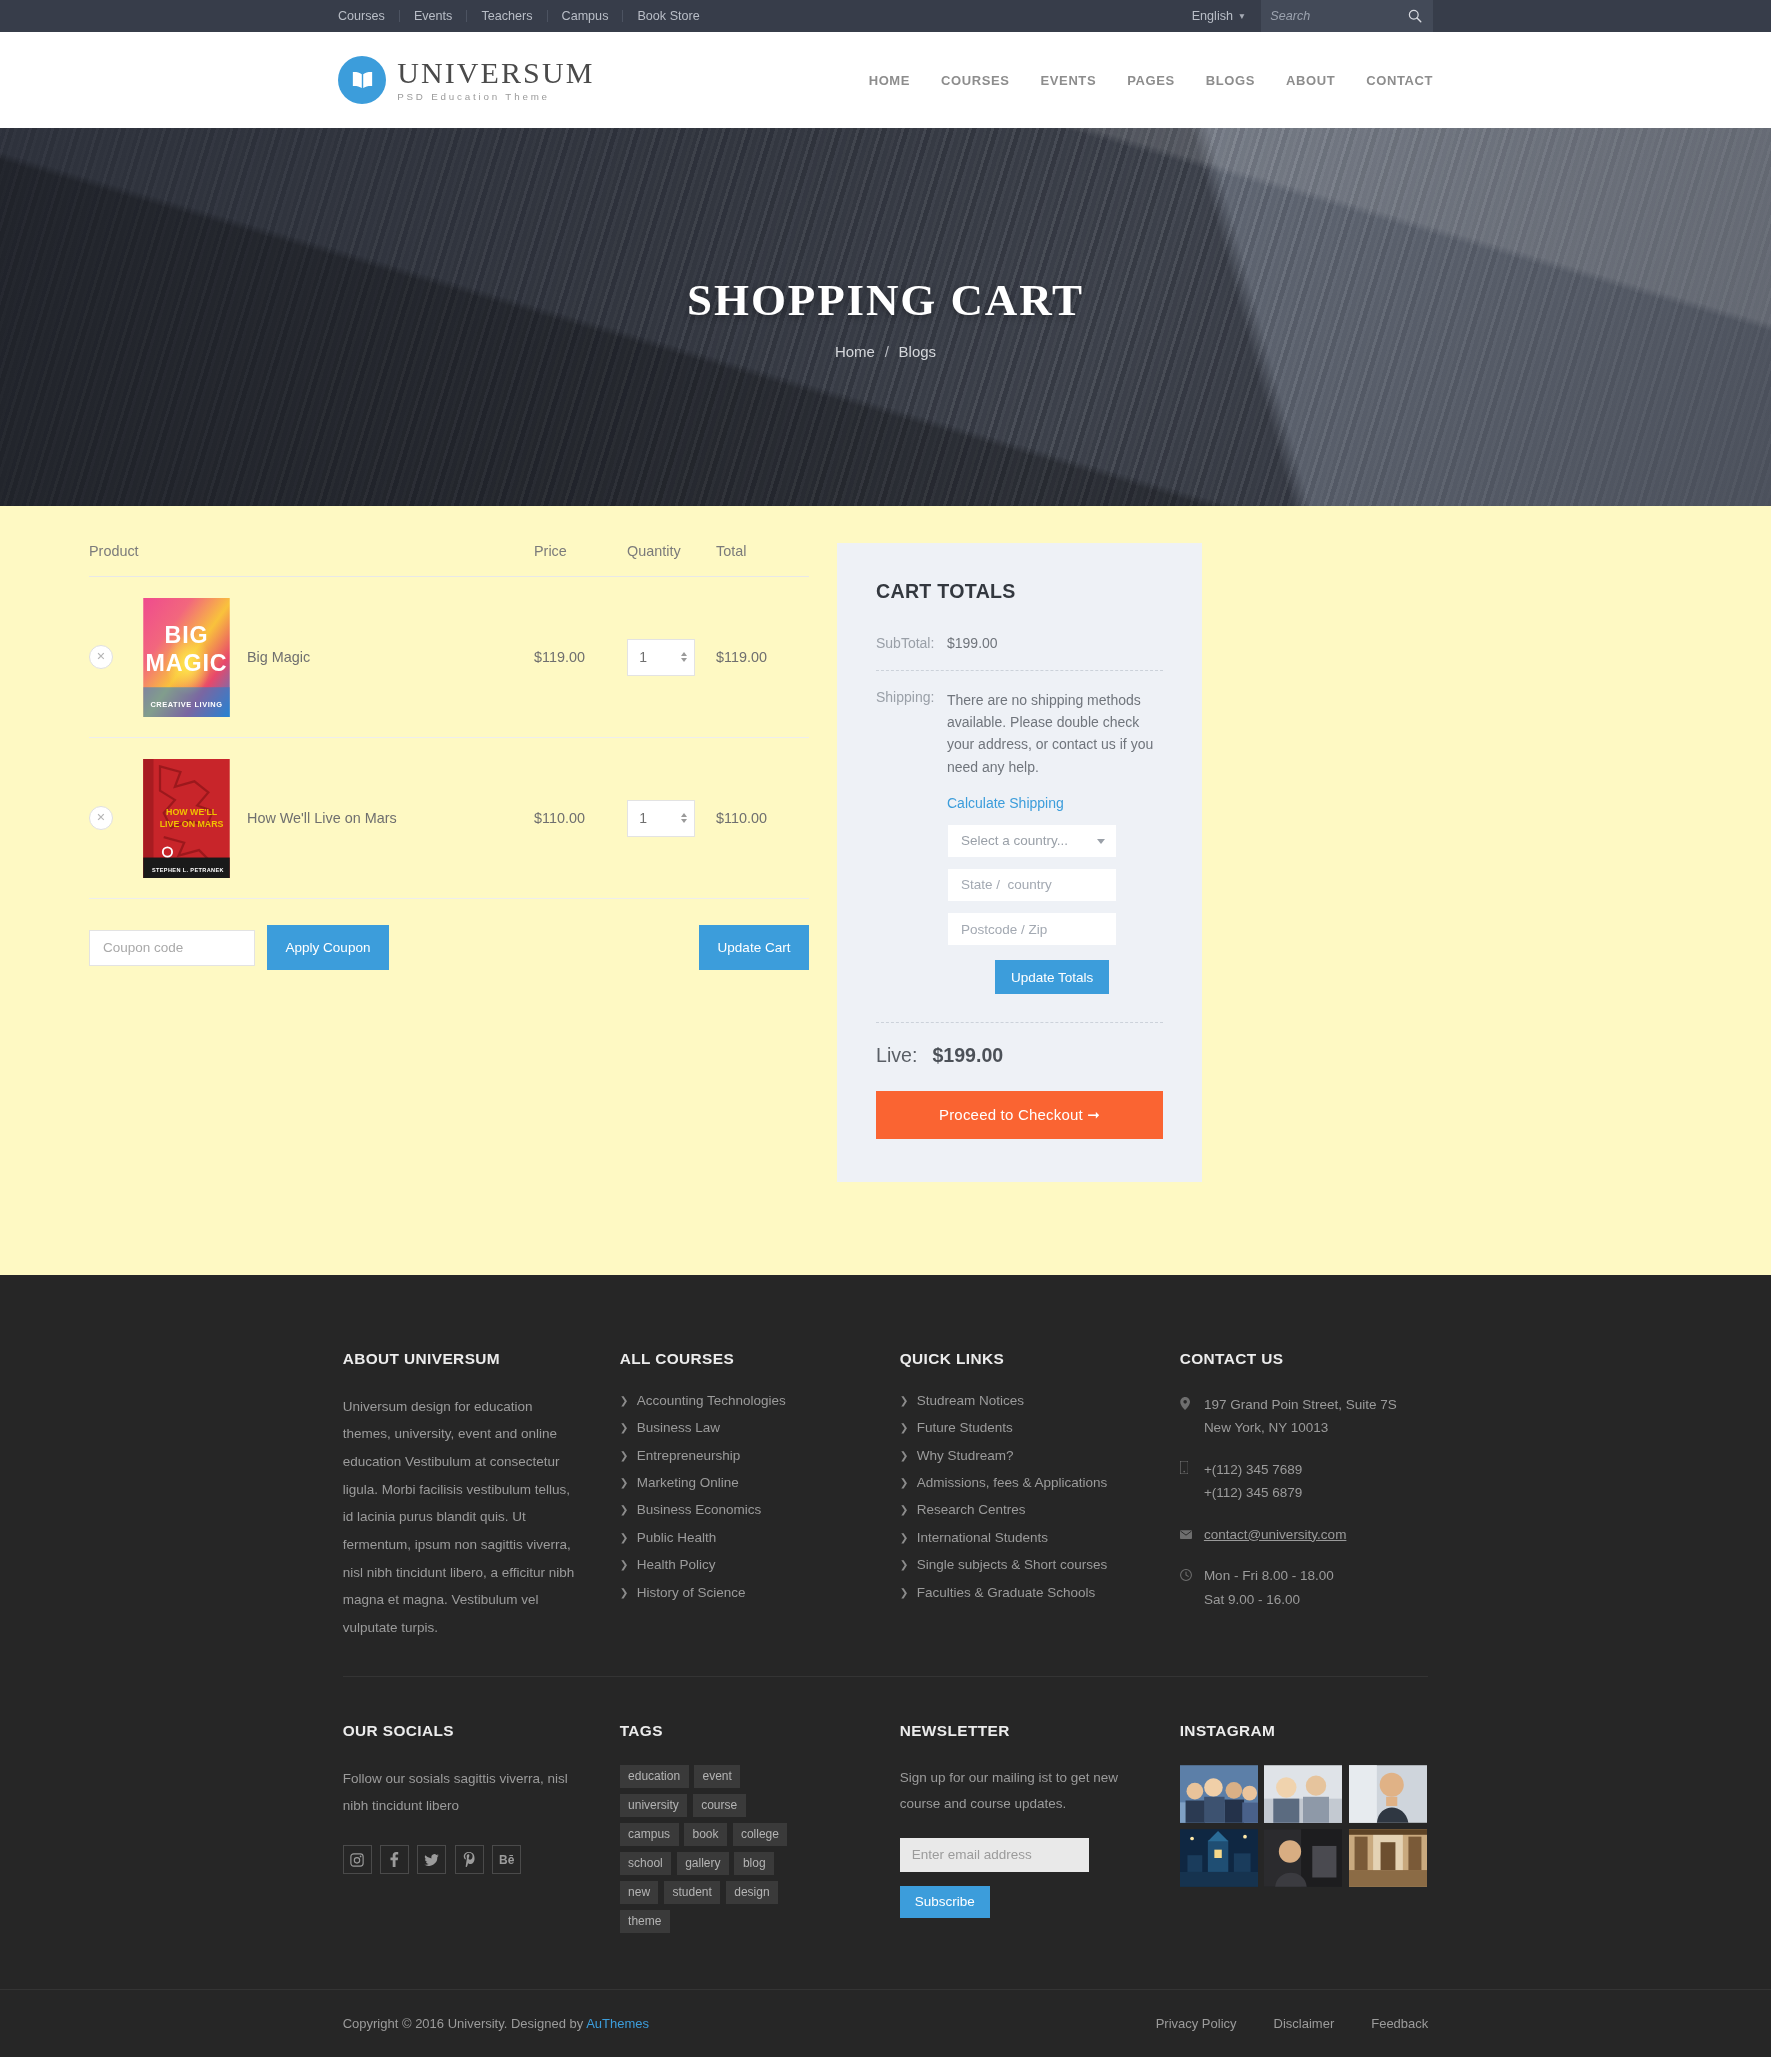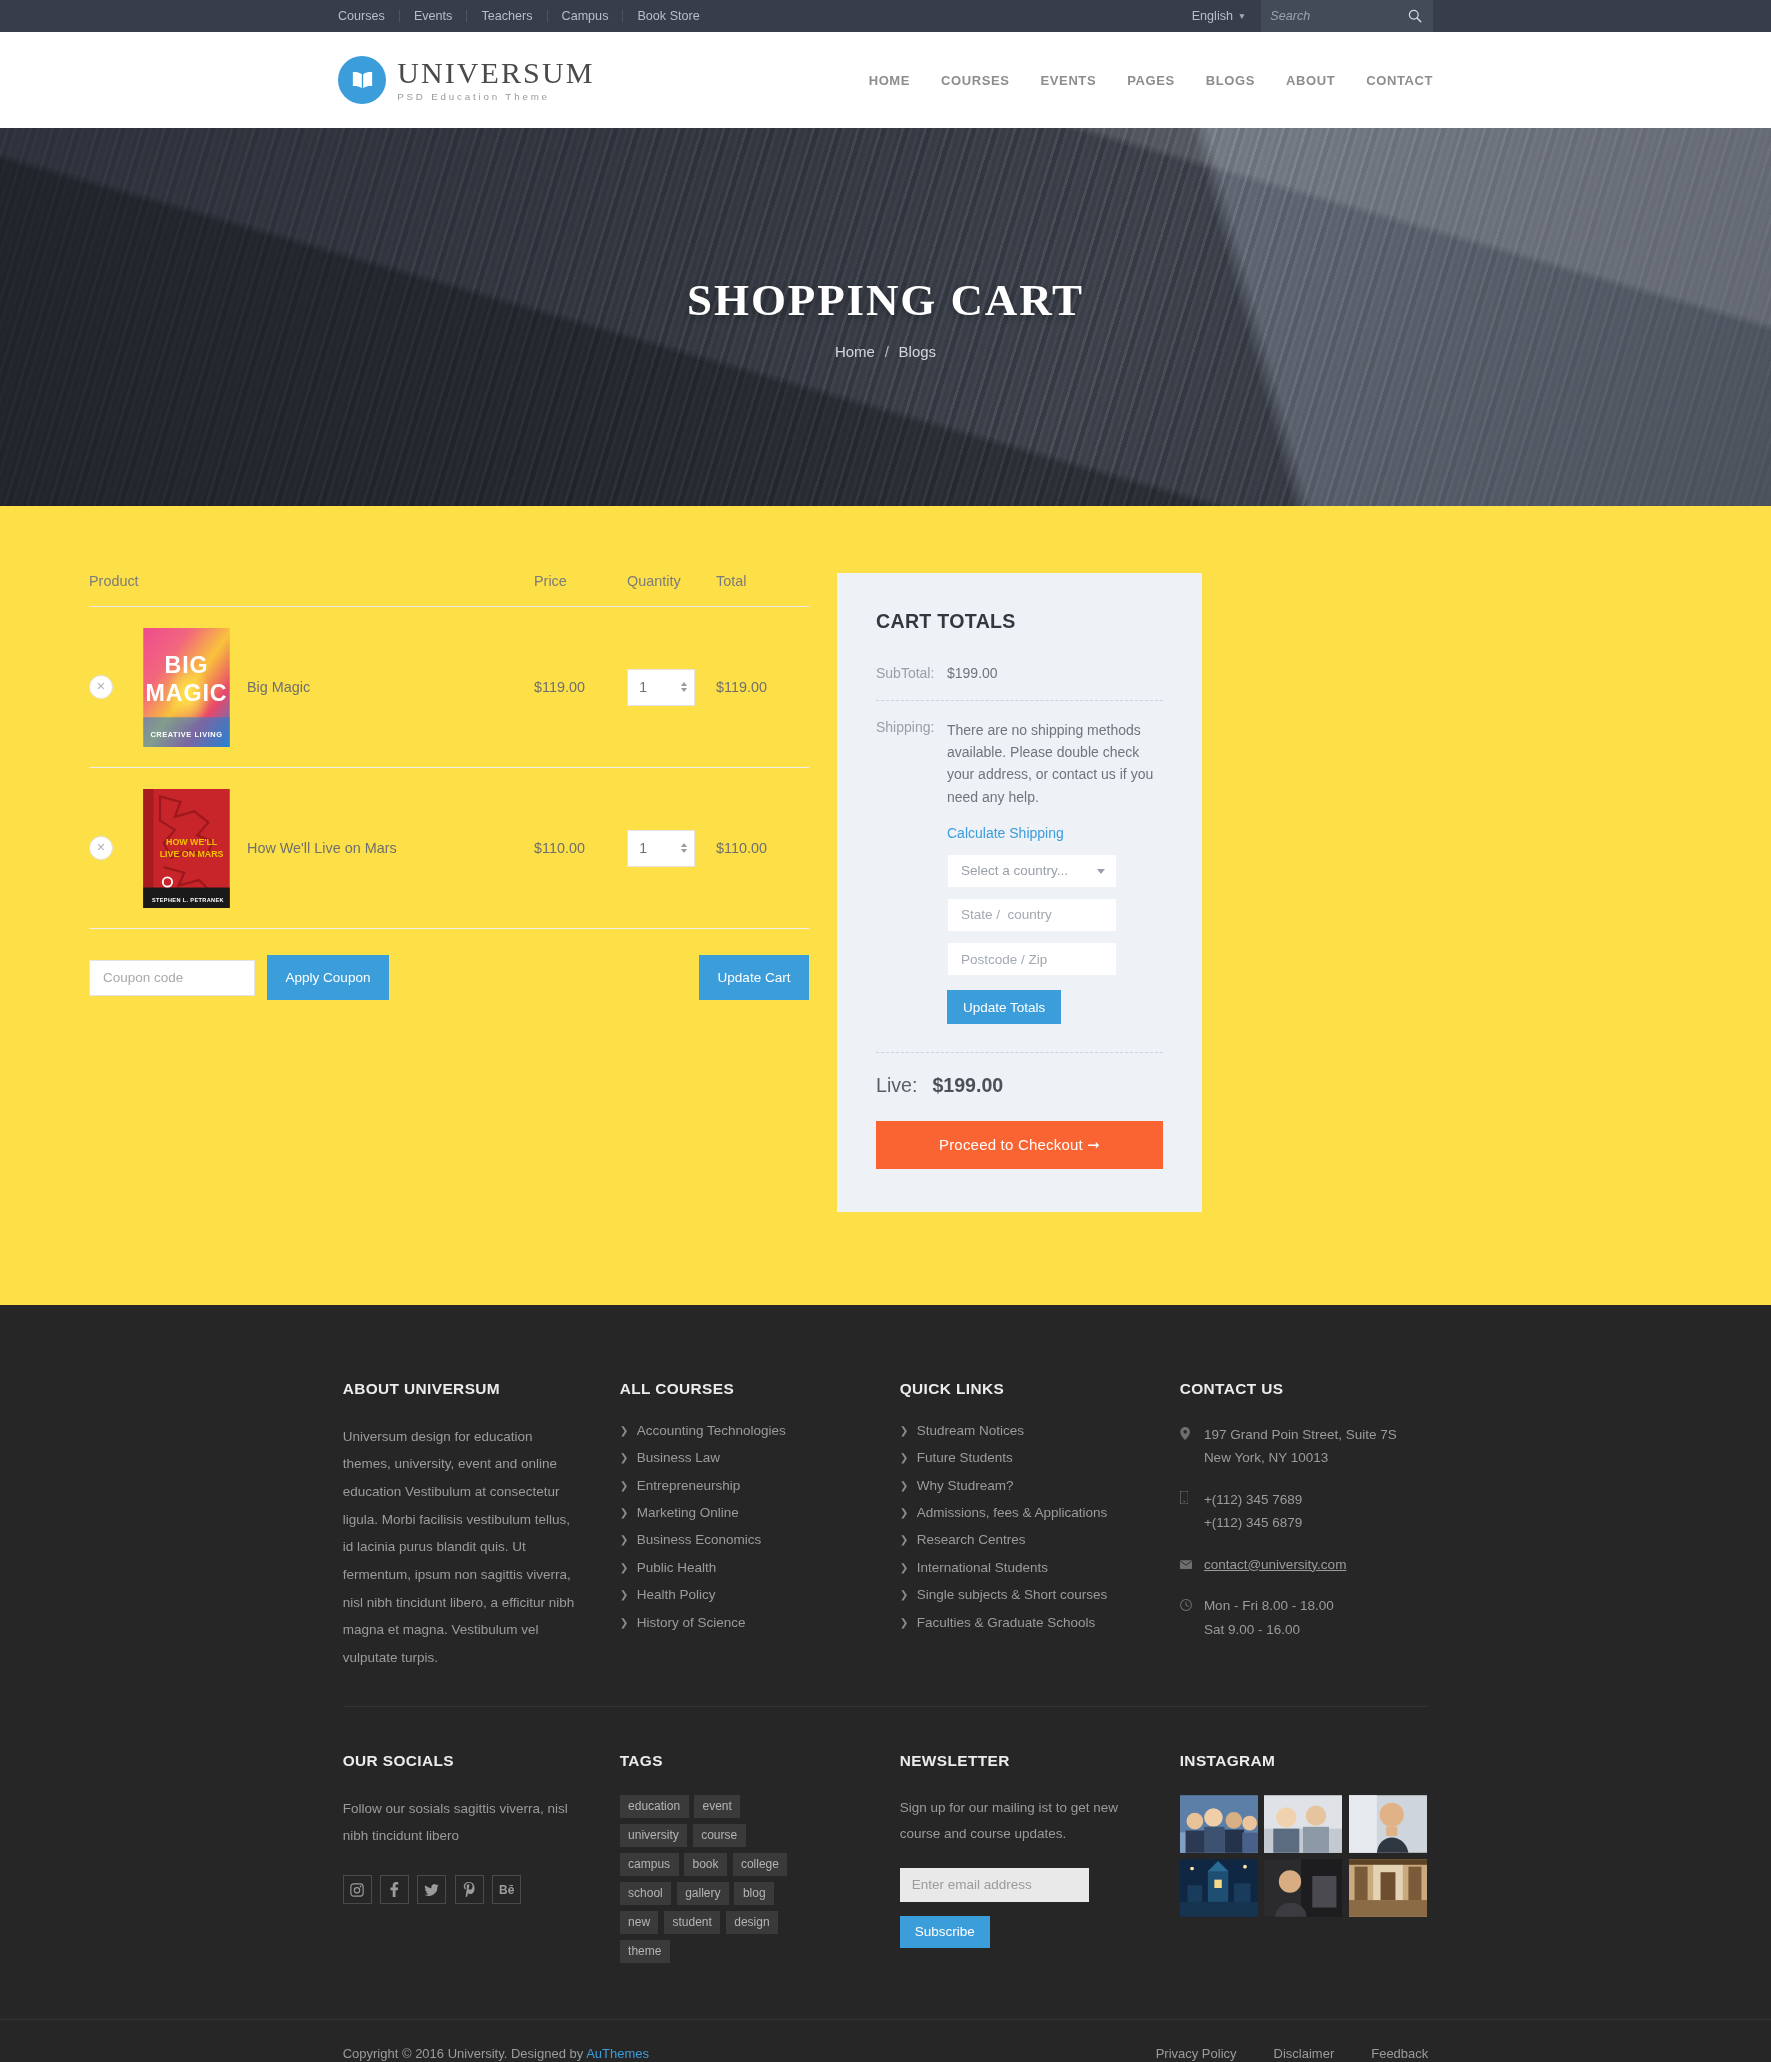--- a/index.html
+++ b/index.html
@@ -117,21 +117,21 @@
     text-shadow:0 1.9px 7.5px rgba(0,0,0,.35);
   }
   .hero-crumb {
     position:relative; z-index:2; margin-top:17px;
     color:#d5d7db; font-size:15px;
   }
   .hero-crumb a { color:#d5d7db; text-decoration:none; }
   .hero-crumb .sep { margin:0 5.6px; color:#b6b9bf; }
 
   
-  .cart-section { padding:67px 0 93px; background:#fde047; }
+  .cart-section { padding:37px 0 93px; background:#fef9c3; }
   .cart-grid {
     display:flex; gap:28px; align-items:flex-start;
     padding-left:89px; padding-right:76px;
   }
   .cart-left { width:720px; }
   .cart-right { width:365px; }
 
   table.cart { width:100%; border-collapse:collapse; }
   table.cart th {
     text-align:left; font-weight:400; color:#7b7b7b;
@@ -221,20 +221,21 @@
   .ship-form .fld input::placeholder { color:#a3a9b2; }
   .sel-caret {
     position:absolute; right:11.2px; top:50%; margin-top:-1.9px;
     width:0;height:0;border-left:4.7px solid transparent;
     border-right:4.7px solid transparent;border-top:5.6px solid #9aa0a8;
   }
   .btn-update-totals {
     background:#3c9ddb; color:#fff; border:none; height:34px;
     padding:0 16px; font-size:13.5px; cursor:pointer; margin-top:3.7px;
     font-family:"Liberation Sans", sans-serif;
+    margin-left:48px;
   }
   .grand { display:flex; align-items:baseline; gap:15px; margin:7.5px 0 24px; }
   .grand .g-label { font-size:19.6px; color:#5a5f66; }
   .grand .g-value { font-size:19.6px; color:#4c5158; font-weight:700; }
   .btn-checkout {
     display:block; width:100%; background:#fa6432; color:#fff; border:none;
     height:48px; font-size:15px; cursor:pointer; letter-spacing:0.2px;
     font-family:"Liberation Sans", sans-serif;
   }
 

